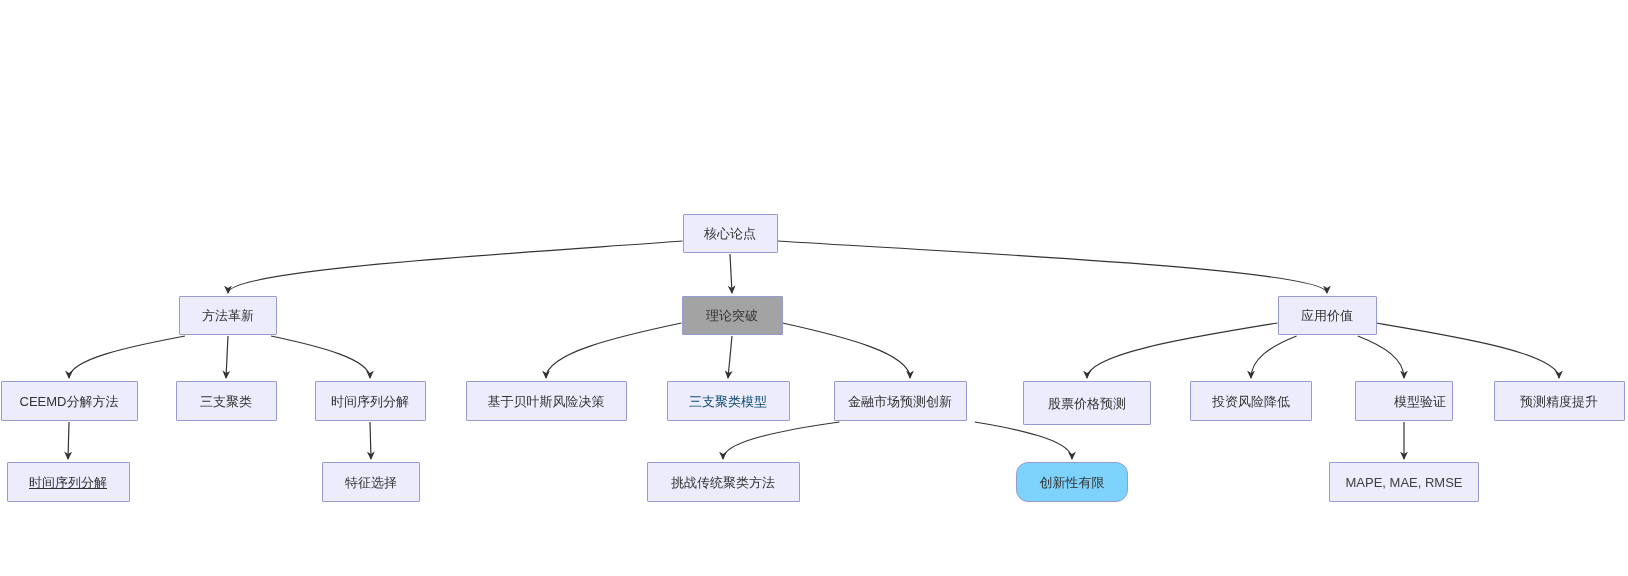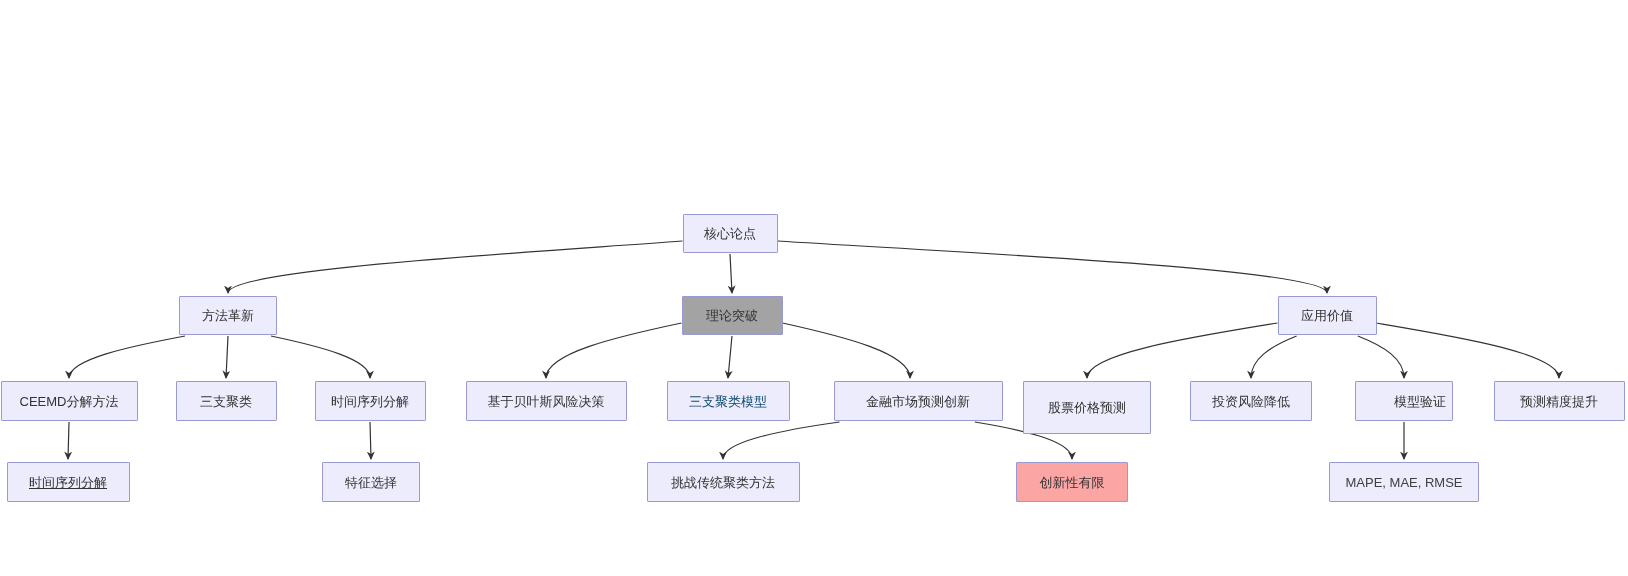--- a/index.html
+++ b/index.html
@@ -94,44 +94,44 @@
       </div>
       <div class="node" style="left: 314.5px; top: 381px; width: 111px; height: 40px; background: rgb(236, 236, 252); border-color: rgb(154, 154, 210); color: rgb(51, 51, 51);">
         <span class="label">时间序列分解</span>
       </div>
       <div class="node" style="left: 465.5px; top: 381px; width: 161px; height: 40px; background: rgb(236, 236, 252); border-color: rgb(154, 154, 210); color: rgb(51, 51, 51);">
         <span class="label">基于贝叶斯风险决策</span>
       </div>
       <div class="node" style="left: 666.5px; top: 381px; width: 123px; height: 40px; background: rgb(236, 236, 252); border-color: rgb(154, 154, 210); color: #0c4a6e;">
         <span class="label">三支聚类模型</span>
       </div>
-      <div class="node" style="left: 833.5px; top: 381px; width: 169px; height: 40px; background: rgb(236, 236, 252); border-color: rgb(154, 154, 210); color: rgb(51, 51, 51); text-align: right;">
+      <div class="node" style="left: 833.5px; top: 381px; width: 133px; height: 40px; background: rgb(236, 236, 252); border-color: rgb(154, 154, 210); color: rgb(51, 51, 51); text-align: right;">
         <span class="label">金融市场预测创新</span>
       </div>
-      <div class="node" style="left: 1023px; top: 381px; width: 128px; height: 53px; background: rgb(236, 236, 252); border-color: rgb(154, 154, 210); color: rgb(51, 51, 51);">
+      <div class="node" style="left: 1023px; top: 381px; width: 128px; height: 44px; background: rgb(236, 236, 252); border-color: rgb(154, 154, 210); color: rgb(51, 51, 51);">
         <span class="label">股票价格预测</span>
       </div>
       <div class="node" style="left: 1190px; top: 381px; width: 122px; height: 40px; background: rgb(236, 236, 252); border-color: rgb(154, 154, 210); color: rgb(51, 51, 51);">
         <span class="label">投资风险降低</span>
       </div>
       <div class="node" style="left: 1355px; top: 381px; width: 98px; height: 40px; background: rgb(236, 236, 252); border-color: rgb(154, 154, 210); color: rgb(51, 51, 51); padding-left: 32px;">
         <span class="label">模型验证</span>
       </div>
       <div class="node" style="left: 1493.5px; top: 381px; width: 131px; height: 40px; background: rgb(236, 236, 252); border-color: rgb(154, 154, 210); color: rgb(51, 51, 51);">
         <span class="label">预测精度提升</span>
       </div>
       <div class="node" style="left: 6.5px; top: 462px; width: 123px; height: 40px; background: rgb(236, 236, 252); border-color: rgb(154, 154, 210); color: rgb(51, 51, 51); text-decoration: underline;">
         <span class="label">时间序列分解</span>
       </div>
       <div class="node" style="left: 322px; top: 462px; width: 98px; height: 40px; background: rgb(236, 236, 252); border-color: rgb(154, 154, 210); color: rgb(51, 51, 51);">
         <span class="label">特征选择</span>
       </div>
       <div class="node" style="left: 646.5px; top: 462px; width: 153px; height: 40px; background: rgb(236, 236, 252); border-color: rgb(154, 154, 210); color: rgb(51, 51, 51);">
         <span class="label">挑战传统聚类方法</span>
       </div>
-      <div class="node" style="left: 1016px; top: 462px; width: 112px; height: 40px; background: #fca5a5; border-color: rgb(154, 154, 210); color: rgb(51, 51, 51);">
+      <div class="node" style="left: 1016px; top: 462px; width: 112px; height: 40px; background: #7dd3fc; border-color: rgb(154, 154, 210); color: rgb(51, 51, 51); border-radius: 12px;">
         <span class="label">创新性有限</span>
       </div>
       <div class="node" style="left: 1329px; top: 462px; width: 150px; height: 40px; background: rgb(236, 236, 252); border-color: rgb(154, 154, 210); color: #404040;">
         <span class="label">MAPE, MAE, RMSE</span>
       </div>
     </div>
 </div>
 
 </body></html>

